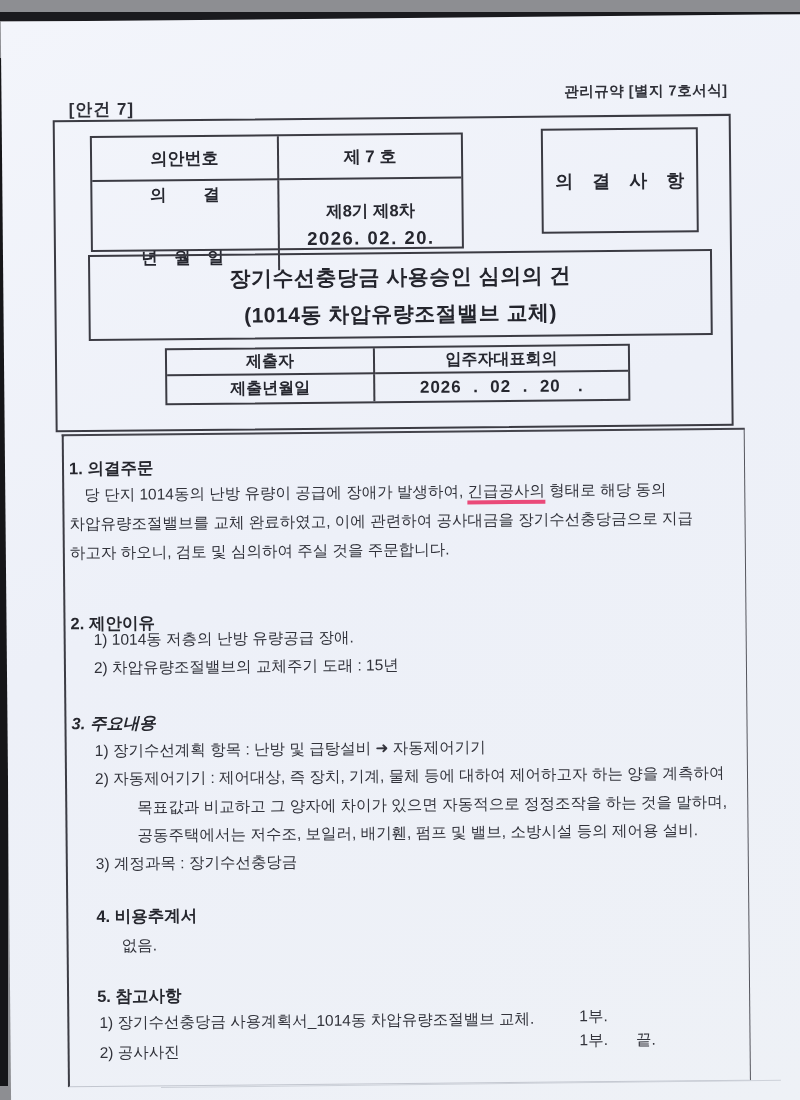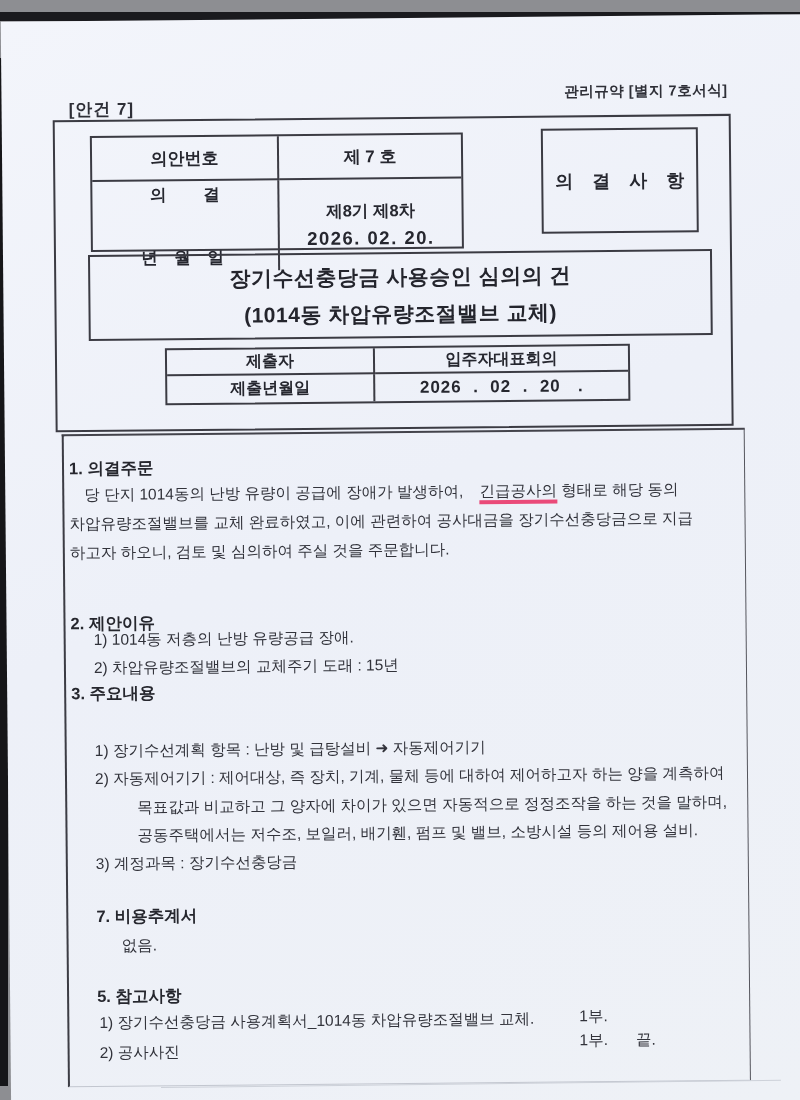--- a/index.html
+++ b/index.html
@@ -36,21 +36,21 @@
   .submit-table .cell{display:flex;align-items:center;justify-content:center;font-weight:bold;
     color:#26272f;font-size:16px;}
   .submit-table .c1{border-right:2px solid #3b3b43;}
   .submit-table .r1{border-bottom:2px solid #3b3b43;}
   .submit-table .date-val{font-size:17px;letter-spacing:1px;}
   .content-box{left:57px;top:413px;width:680px;height:650px;
     border-top:2px solid #43434b;border-left:2px solid #3c3c44;
     border-right:1.5px solid #55555d;border-bottom:1px solid #c2c6cf;}
   .sh{font-size:16.5px;font-weight:bold;color:#26272e;text-align:right;}
   .bl{font-size:15.5px;color:#32333b;}
-  .marked{border-bottom:4px solid #ea4a79;padding-bottom:1px;margin-left:12px;}
+  .marked{border-bottom:4px solid #ea4a79;padding-bottom:1px;}
   .streak{left:150px;top:1066px;width:620px;height:1px;background:#cdd1d9;transform:rotate(-0.12deg);}
 </style>
 </head>
 <body>
 
 <div id="scan-bg"></div>
 <div id="scanner-top-line"></div>
 <div id="scanner-left-strip"></div>
 
 <div id="paper">
@@ -93,28 +93,28 @@
   <div class="abs bl" style="left:79px;top:464px;">
     <span>당 단지 1014동의 난방 유량이 공급에 장애가 발생하여, </span><span class="marked">긴급공사의</span><span> 형태로 해당 동의</span>
   </div>
   <div class="abs bl" style="left:64px;top:493px;">차압유량조절밸브를 교체 완료하였고, 이에 관련하여 공사대금을 장기수선충당금으로 지급</div>
   <div class="abs bl" style="left:64px;top:522px;">하고자 하오니, 검토 및 심의하여 주실 것을 주문합니다.</div>
 
   <div class="abs sh" style="left:64px;top:580px;margin-top:12px;">2. 제안이유</div>
   <div class="abs bl" style="left:87px;top:609px;">1) 1014동 저층의 난방 유량공급 장애.</div>
   <div class="abs bl" style="left:87px;top:637px;">2) 차압유량조절밸브의 교체주기 도래 : 15년</div>
 
-  <div class="abs sh" style="left:64px;top:662px;">3. 주요내용</div>
+  <div class="abs sh" style="left:64px;top:692px;font-style:italic;">3. 주요내용</div>
   <div class="abs bl" style="left:87px;top:720px;">1) 장기수선계획 항목 : 난방 및 급탕설비 ➜ 자동제어기기</div>
   <div class="abs bl" style="left:87px;top:748px;">2) 자동제어기기 : 제어대상, 즉 장치, 기계, 물체 등에 대하여 제어하고자 하는 양을 계측하여</div>
   <div class="abs bl" style="left:129px;top:777px;">목표값과 비교하고 그 양자에 차이가 있으면 자동적으로 정정조작을 하는 것을 말하며,</div>
   <div class="abs bl" style="left:129px;top:805px;">공동주택에서는 저수조, 보일러, 배기휀, 펌프 및 밸브, 소방시설 등의 제어용 설비.</div>
   <div class="abs bl" style="left:87px;top:833px;">3) 계정과목 : 장기수선충당금</div>
 
-  <div class="abs sh" style="left:87px;top:885px;">7. 비용추계서</div>
+  <div class="abs sh" style="left:87px;top:885px;">4. 비용추계서</div>
   <div class="abs bl" style="left:112px;top:915px;">없음.</div>
 
   <div class="abs sh" style="left:87px;top:965px;">5. 참고사항</div>
   <div class="abs bl" style="left:89px;top:992px;">1) 장기수선충당금 사용계획서_1014동 차압유량조절밸브 교체.</div>
   <div class="abs bl" style="left:569px;top:990px;">1부.</div>
   <div class="abs bl" style="left:569px;top:1014px;">
     <span>1부.</span><span style="display:inline-block;width:28px;"></span><span>끝.</span>
   </div>
   <div class="abs bl" style="left:89px;top:1022px;text-align:center;">2) 공사사진</div>
 

